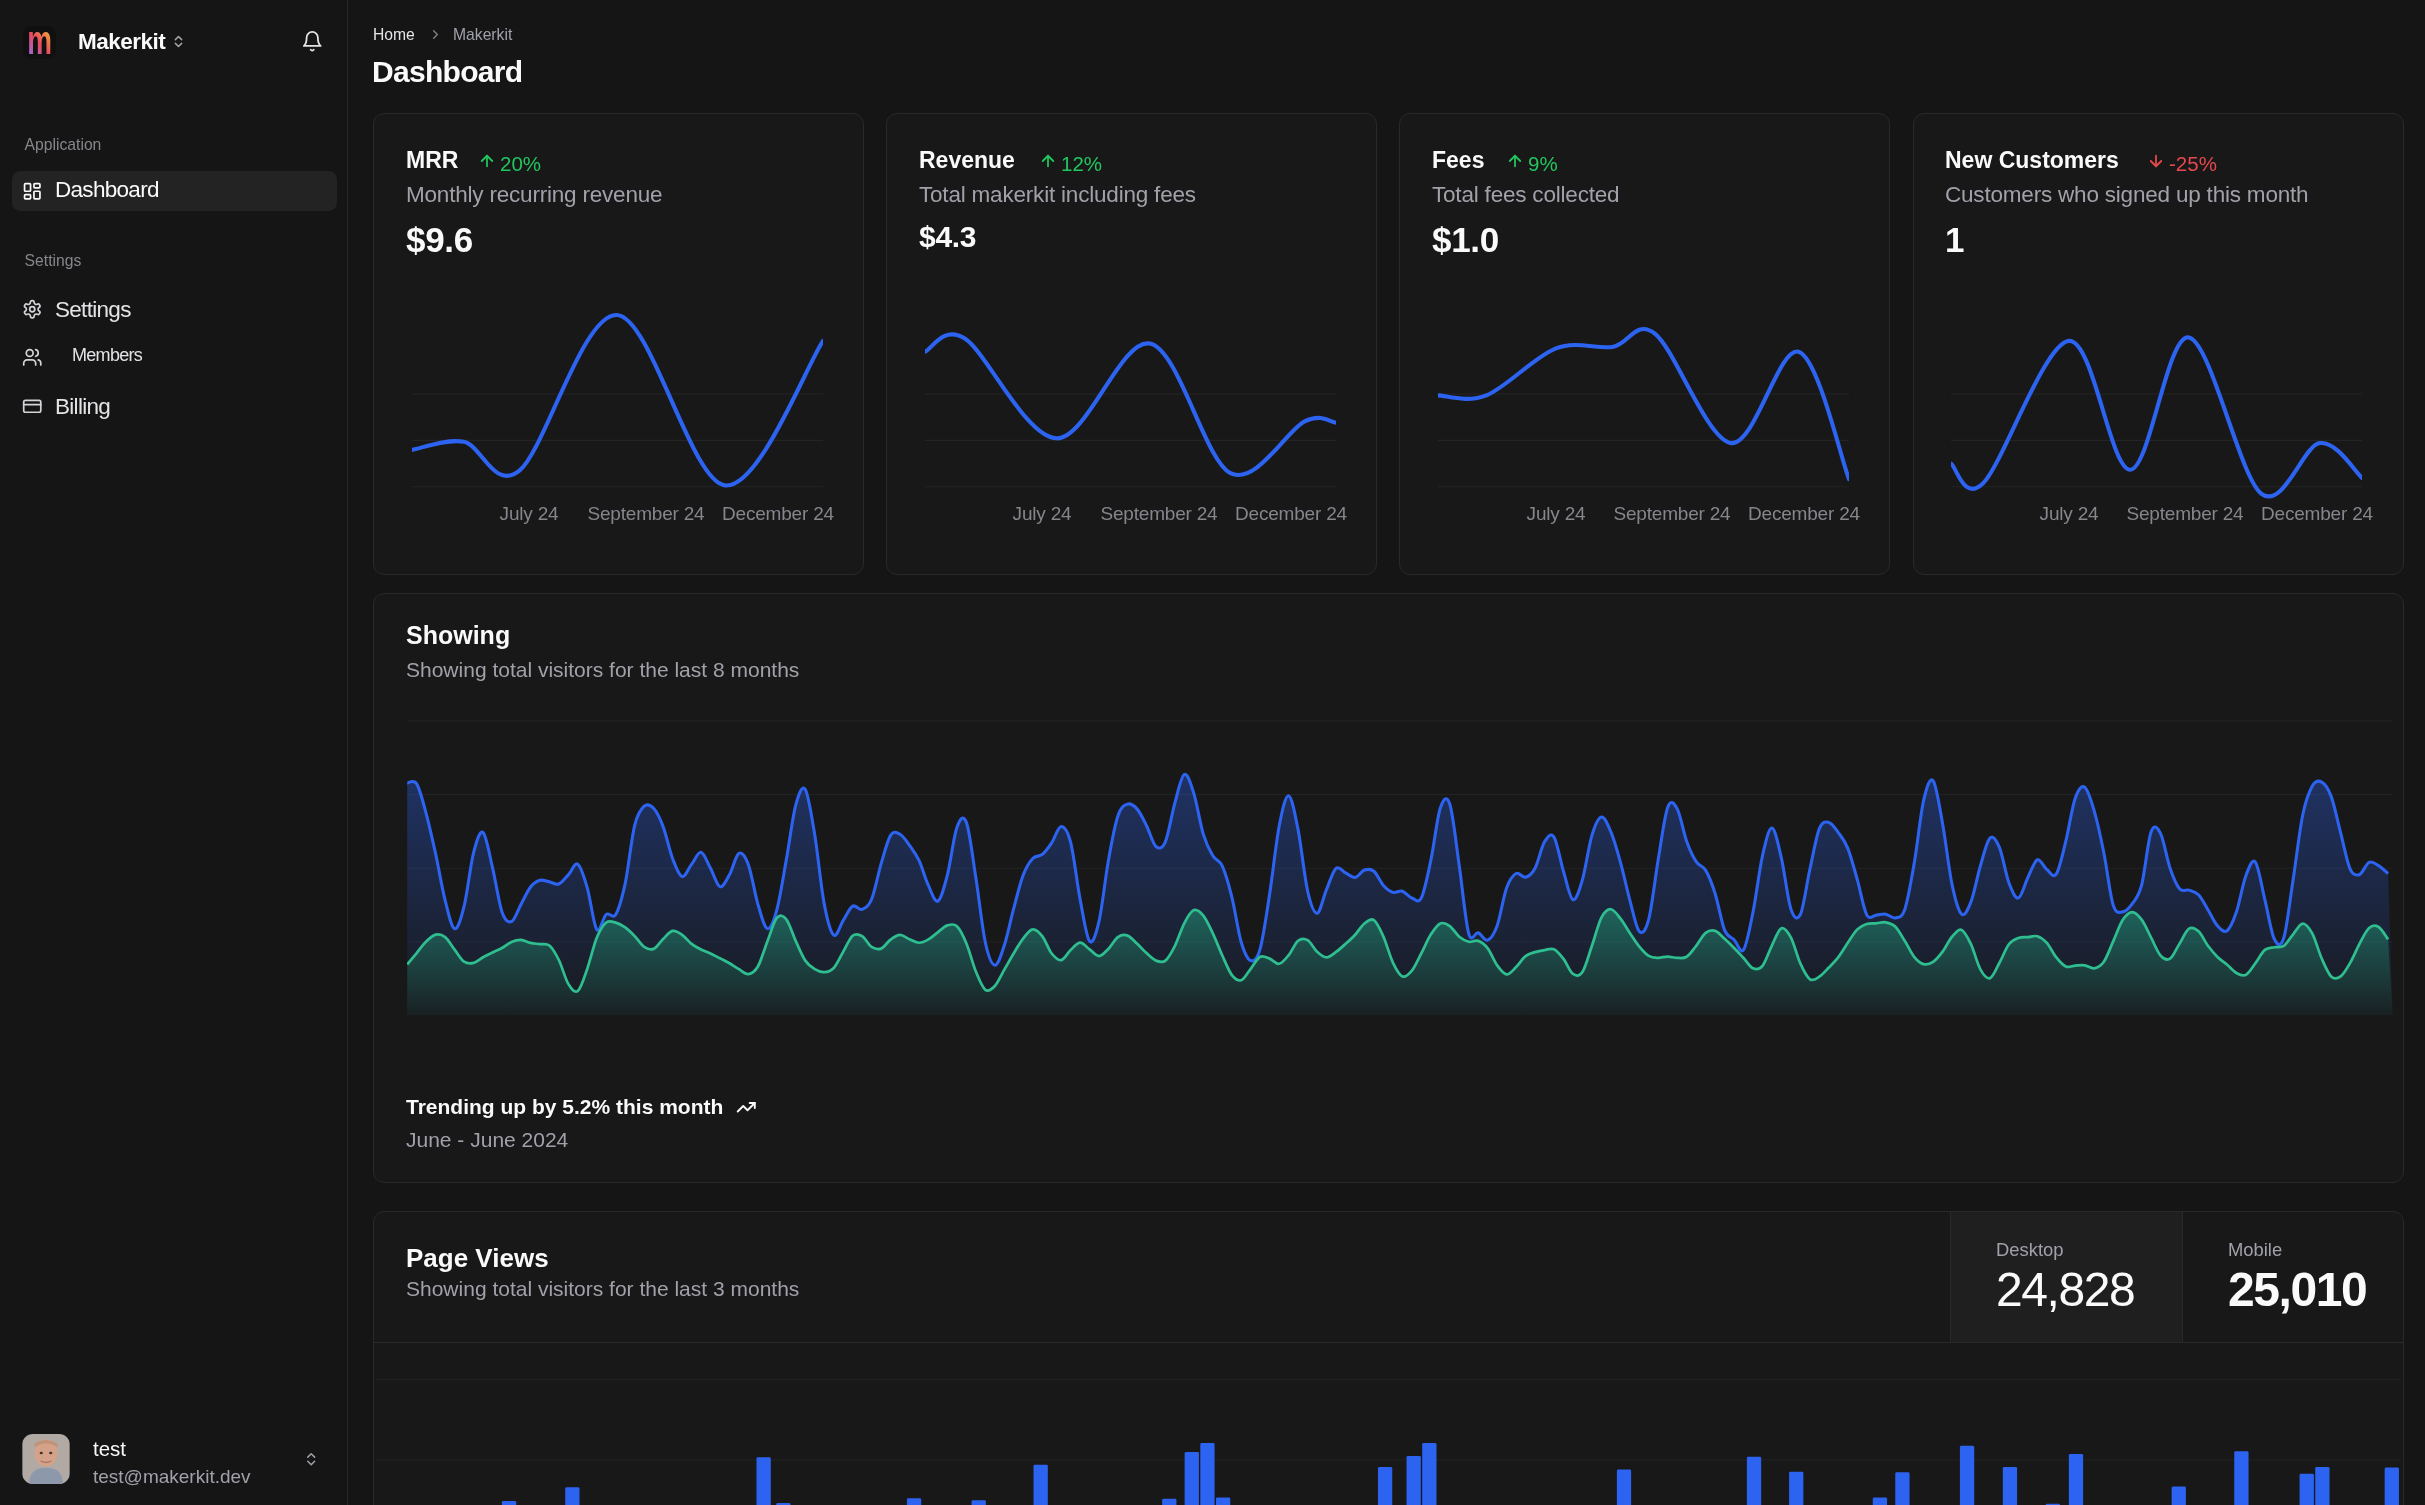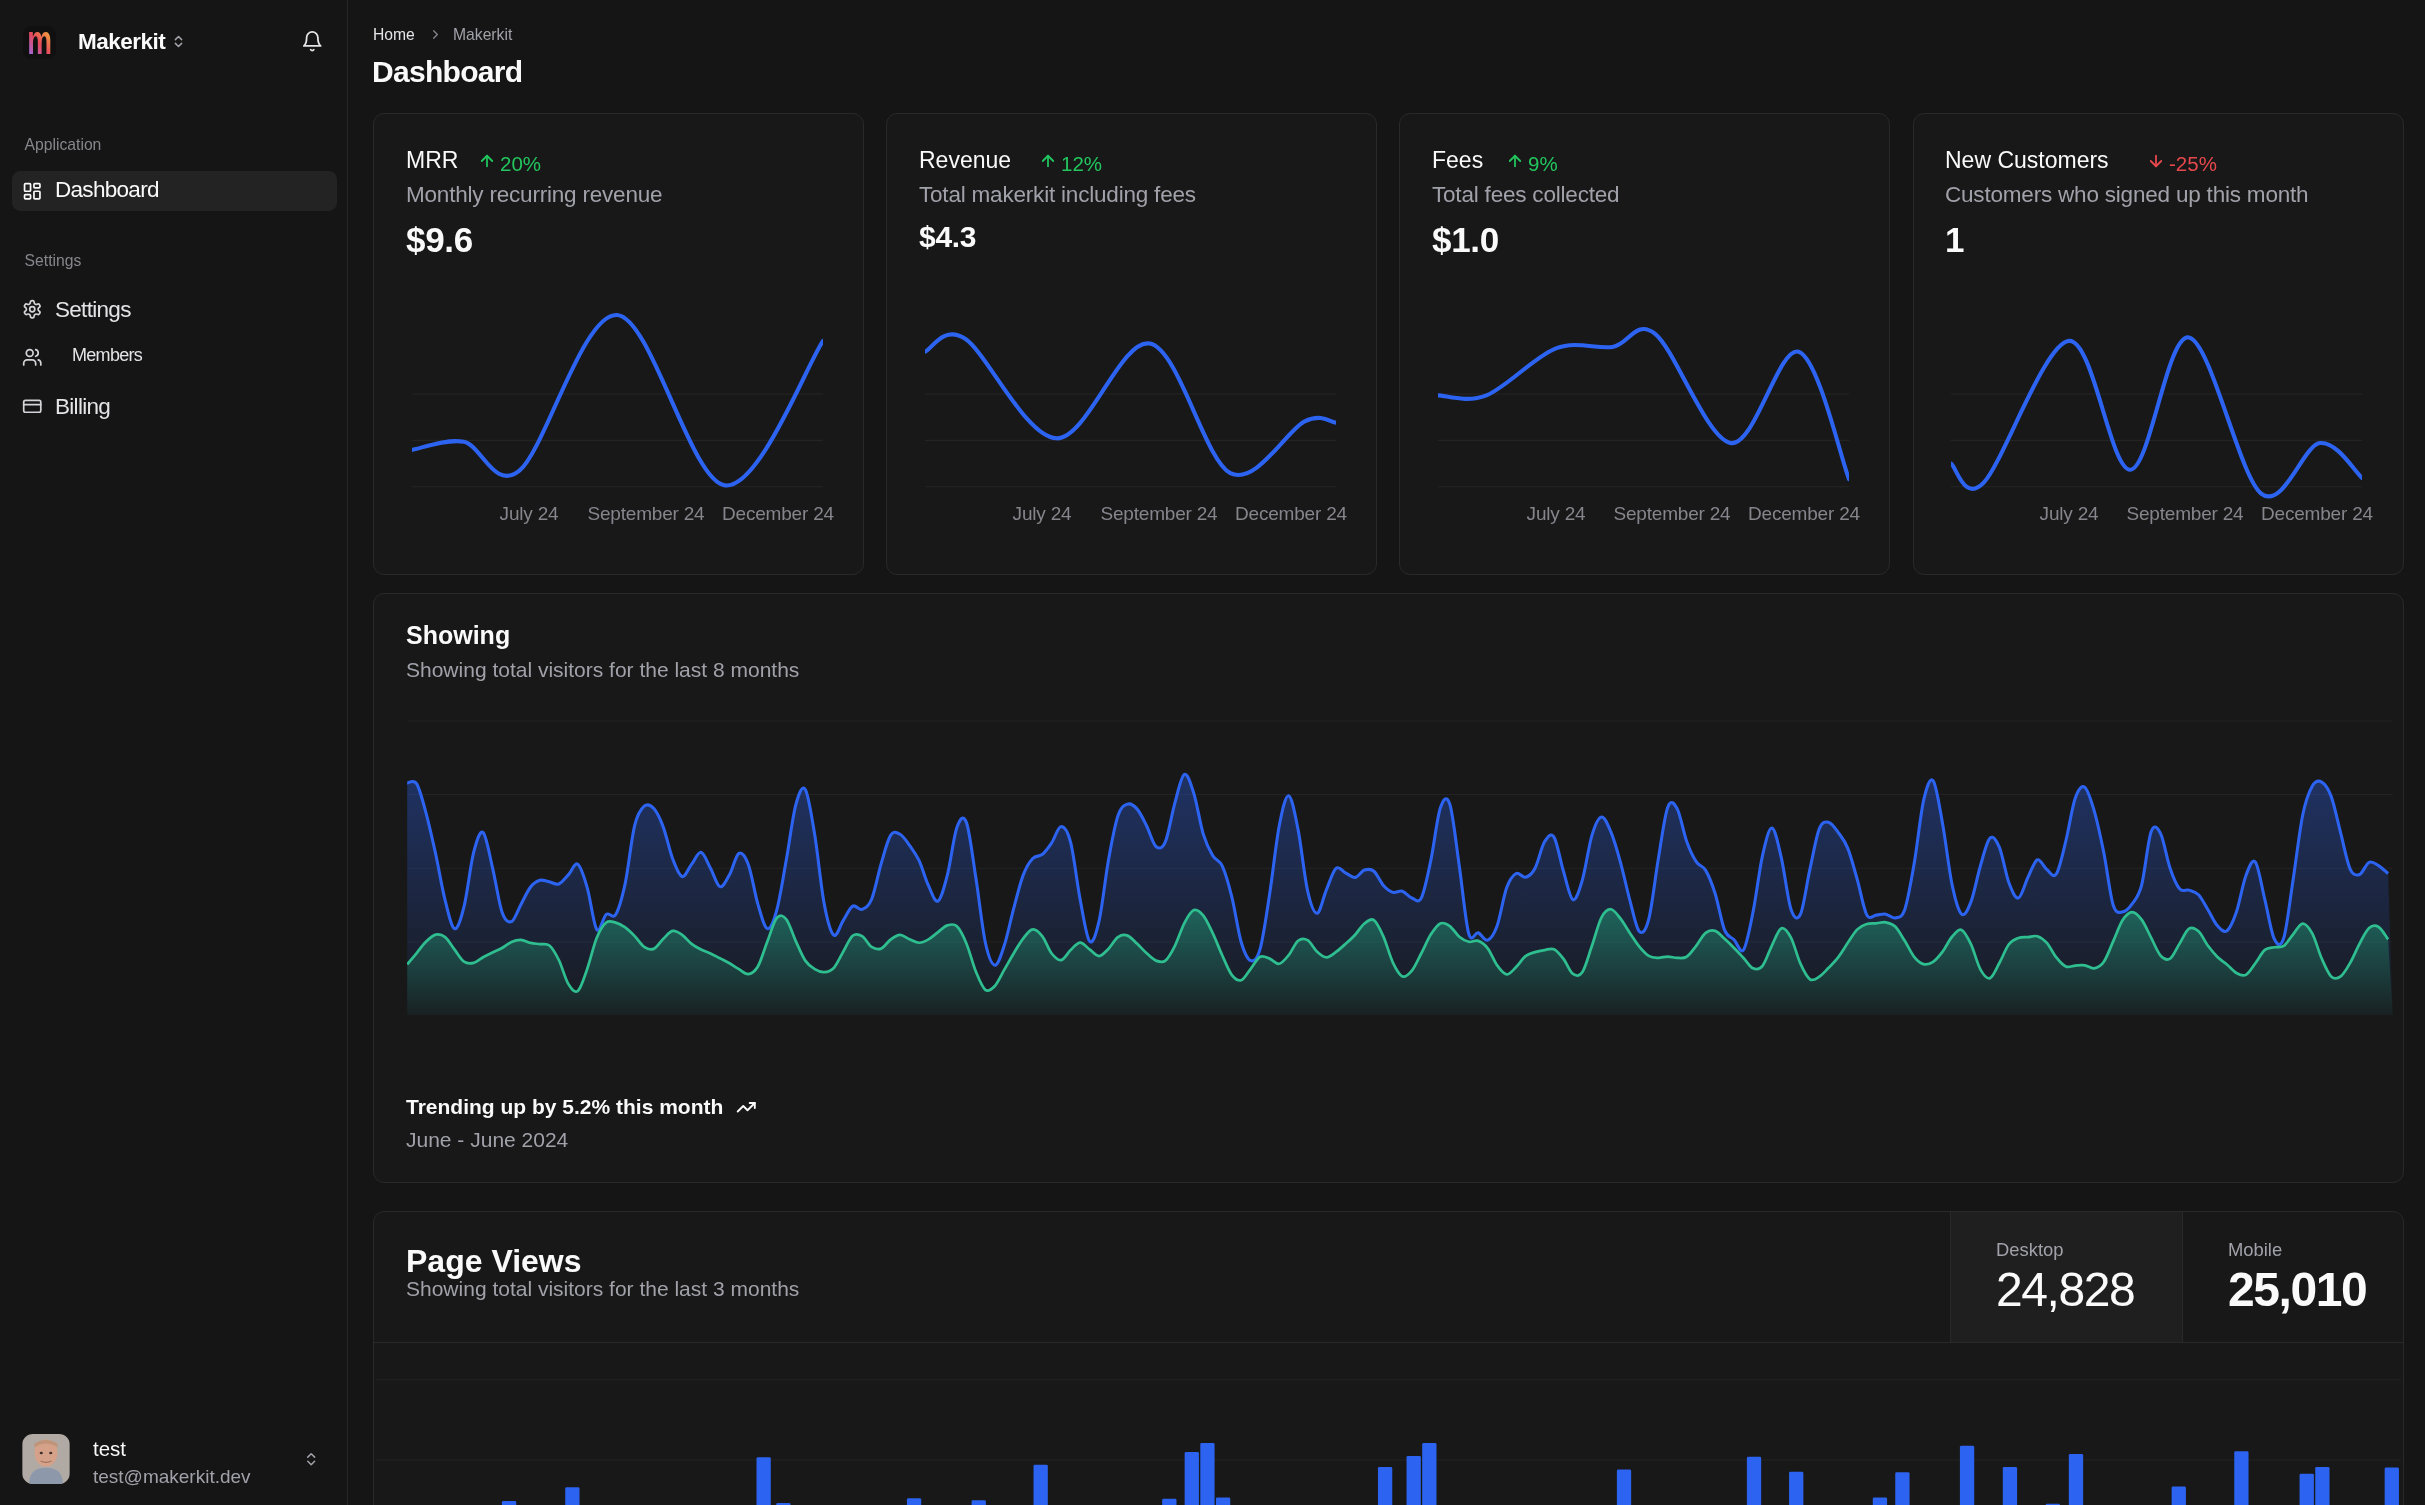--- a/index.html
+++ b/index.html
@@ -1,18 +1,18 @@
 <!DOCTYPE html>
 <html style="font-size:11px"><head><meta charset="utf-8"><style>
 * { margin:0; padding:0; box-sizing:border-box; }
 html,body { width:2426px; height:1505px; background:#151515; overflow:hidden;
   font-family:"Liberation Sans", sans-serif; color:#fafafa; }
 .abs { position:absolute; }
 .card { position:absolute; background:#181818; border:1px solid #292929; border-radius:11px; }
-.ct { position:absolute; font-size:23px; font-weight:400; color:#fafafa; }
+.ct { position:absolute; font-size:23px; font-weight:700; color:#fafafa; }
 </style></head><body>
 <div class="abs" style="left:0;top:0;width:348px;height:1505px;background:#151515;border-right:1px solid #262626"></div>
 <svg class="abs" style="left:22.5px;top:26px" width="33" height="33" viewBox="0 0 48 48">
 <rect width="48" height="48" rx="12" fill="#101010"></rect>
 <defs>
       <linearGradient id="mg" gradientUnits="userSpaceOnUse" x1="7" y1="40" x2="41" y2="12">
 <stop offset="0" stop-color="#9a6be0"></stop>
         <stop offset="0.5" stop-color="#e8485c"></stop>
         <stop offset="1" stop-color="#f1a23d"></stop>
 </linearGradient>
@@ -172,21 +172,21 @@
     <path d="M0.0,372.9 C2.3,370.1 9.3,361.7 13.9,356.2 C18.5,350.6 23.2,343.8 27.8,339.4 C32.4,334.9 37.0,330.4 41.7,329.3 C46.3,328.3 50.9,329.2 55.6,332.8 C60.2,336.5 64.8,345.2 69.5,351.2 C74.1,357.2 78.7,365.6 83.3,368.9 C88.0,372.1 92.6,371.8 97.2,370.7 C101.9,369.6 106.5,364.8 111.1,362.3 C115.8,359.7 120.4,357.7 125.0,355.5 C129.6,353.2 134.3,351.4 138.9,348.8 C143.5,346.2 148.2,341.9 152.8,339.9 C157.4,337.9 162.1,336.6 166.7,336.8 C171.3,337.1 175.9,340.3 180.6,341.4 C185.2,342.4 189.8,342.5 194.5,343.1 C199.1,343.7 203.7,341.3 208.4,345.1 C213.0,349.0 217.6,357.0 222.2,366.4 C226.9,375.8 231.5,393.8 236.1,401.4 C240.8,408.9 245.4,415.5 250.0,411.8 C254.7,408.1 259.3,392.1 263.9,379.1 C268.5,366.1 273.2,345.1 277.8,333.8 C282.4,322.6 287.1,315.2 291.7,311.5 C296.3,307.9 301.0,310.5 305.6,311.7 C310.2,312.9 314.8,315.5 319.5,318.7 C324.1,322.0 328.7,326.6 333.4,331.4 C338.0,336.1 342.6,344.0 347.3,347.2 C351.9,350.3 356.5,352.0 361.1,350.1 C365.8,348.2 370.4,340.0 375.0,335.6 C379.7,331.3 384.3,324.8 388.9,323.8 C393.6,322.8 398.2,326.3 402.8,329.5 C407.4,332.6 412.1,339.2 416.7,342.8 C421.3,346.4 426.0,348.8 430.6,351.1 C435.2,353.5 439.9,354.6 444.5,356.7 C449.1,358.9 453.7,361.5 458.4,363.9 C463.0,366.3 467.6,368.5 472.3,371.2 C476.9,373.9 481.5,377.2 486.2,379.8 C490.8,382.5 495.4,387.6 500.0,387.0 C504.7,386.3 509.3,383.8 513.9,375.9 C518.6,367.9 523.2,351.1 527.8,339.2 C532.5,327.4 537.1,310.2 541.7,304.8 C546.3,299.4 551.0,301.0 555.6,306.7 C560.2,312.3 564.9,328.6 569.5,338.7 C574.1,348.8 578.8,360.5 583.4,367.3 C588.0,374.2 592.6,376.9 597.3,379.8 C601.9,382.6 606.5,384.5 611.2,384.2 C615.8,383.9 620.4,383.0 625.1,378.1 C629.7,373.1 634.3,362.3 638.9,354.4 C643.6,346.5 648.2,334.6 652.8,330.8 C657.5,327.0 662.1,328.7 666.7,331.4 C671.4,334.2 676.0,344.2 680.6,347.3 C685.3,350.3 689.9,351.5 694.5,349.7 C699.1,347.9 703.8,339.8 708.4,336.5 C713.0,333.1 717.7,329.7 722.3,329.6 C726.9,329.6 731.6,334.1 736.2,336.0 C740.8,337.9 745.4,341.1 750.1,341.1 C754.7,341.2 759.3,338.8 764.0,336.2 C768.6,333.6 773.2,329.0 777.9,325.6 C782.5,322.1 787.1,317.1 791.7,315.6 C796.4,314.2 801.0,312.5 805.6,317.0 C810.3,321.4 814.9,331.0 819.5,342.1 C824.2,353.1 828.8,372.0 833.4,383.4 C838.0,394.7 842.7,406.6 847.3,410.1 C851.9,413.6 856.6,409.4 861.2,404.5 C865.8,399.6 870.5,388.6 875.1,380.6 C879.7,372.6 884.3,364.1 889.0,356.4 C893.6,348.8 898.2,340.5 902.9,334.6 C907.5,328.8 912.1,321.9 916.8,321.4 C921.4,320.8 926.0,325.4 930.6,331.3 C935.3,337.3 939.9,351.0 944.5,356.9 C949.2,362.8 953.8,367.5 958.4,366.6 C963.1,365.7 967.7,356.1 972.3,351.8 C976.9,347.5 981.6,341.0 986.2,340.9 C990.8,340.7 995.5,347.6 1000.1,350.9 C1004.7,354.2 1009.4,360.8 1014.0,360.6 C1018.6,360.4 1023.2,354.5 1027.9,349.8 C1032.5,345.1 1037.1,335.8 1041.8,332.7 C1046.4,329.5 1051.0,329.0 1055.7,330.7 C1060.3,332.3 1064.9,338.0 1069.5,342.3 C1074.2,346.6 1078.8,352.0 1083.4,356.2 C1088.1,360.4 1092.7,365.5 1097.3,367.3 C1102.0,369.1 1106.6,370.8 1111.2,367.2 C1115.8,363.6 1120.5,354.8 1125.1,345.6 C1129.7,336.4 1134.4,320.9 1139.0,312.2 C1143.6,303.4 1148.3,295.0 1152.9,293.2 C1157.5,291.5 1162.1,295.7 1166.8,301.4 C1171.4,307.1 1176.0,317.7 1180.7,327.4 C1185.3,337.1 1189.9,349.6 1194.6,359.8 C1199.2,369.9 1203.8,382.1 1208.4,388.1 C1213.1,394.2 1217.7,397.5 1222.3,396.1 C1227.0,394.6 1231.6,385.0 1236.2,379.3 C1240.9,373.5 1245.5,364.1 1250.1,361.7 C1254.7,359.2 1259.4,362.7 1264.0,364.4 C1268.6,366.2 1273.3,372.8 1277.9,371.9 C1282.5,371.1 1287.2,365.0 1291.8,359.3 C1296.4,353.7 1301.1,341.8 1305.7,338.1 C1310.3,334.5 1314.9,334.6 1319.6,337.3 C1324.2,340.0 1328.8,350.1 1333.5,354.3 C1338.1,358.5 1342.7,362.4 1347.4,362.5 C1352.0,362.6 1356.6,357.9 1361.2,354.6 C1365.9,351.3 1370.5,347.0 1375.1,342.8 C1379.8,338.7 1384.4,334.7 1389.0,329.7 C1393.7,324.7 1398.3,316.4 1402.9,312.9 C1407.5,309.3 1412.2,304.9 1416.8,308.1 C1421.4,311.4 1426.1,321.8 1430.7,332.1 C1435.3,342.5 1440.0,360.4 1444.6,370.2 C1449.2,379.9 1453.8,388.6 1458.5,390.5 C1463.1,392.5 1467.7,387.6 1472.4,381.9 C1477.0,376.2 1481.6,365.3 1486.3,356.5 C1490.9,347.7 1495.5,336.4 1500.1,329.1 C1504.8,321.8 1509.4,314.8 1514.0,312.8 C1518.7,310.7 1523.3,313.4 1527.9,316.6 C1532.6,319.9 1537.2,328.4 1541.8,332.3 C1546.4,336.1 1551.1,338.6 1555.7,339.6 C1560.3,340.6 1565.0,336.7 1569.6,338.4 C1574.2,340.0 1578.9,343.3 1583.5,349.3 C1588.1,355.2 1592.7,367.9 1597.4,374.3 C1602.0,380.7 1606.6,387.1 1611.3,387.5 C1615.9,387.9 1620.5,381.1 1625.2,376.7 C1629.8,372.2 1634.4,364.4 1639.0,360.8 C1643.7,357.1 1648.3,356.3 1652.9,354.8 C1657.6,353.3 1662.2,352.5 1666.8,351.8 C1671.5,351.1 1676.1,348.5 1680.7,350.7 C1685.3,352.8 1690.0,358.8 1694.6,364.8 C1699.2,370.8 1703.9,383.7 1708.5,386.9 C1713.1,390.0 1717.8,390.8 1722.4,383.9 C1727.0,377.0 1731.6,358.9 1736.3,345.6 C1740.9,332.4 1745.5,313.3 1750.2,304.3 C1754.8,295.4 1759.4,291.8 1764.1,292.0 C1768.7,292.2 1773.3,299.7 1777.9,305.5 C1782.6,311.3 1787.2,319.9 1791.8,326.8 C1796.5,333.7 1801.1,341.2 1805.7,346.8 C1810.4,352.4 1815.0,357.7 1819.6,360.4 C1824.2,363.2 1828.9,363.0 1833.5,363.2 C1838.1,363.3 1842.8,361.3 1847.4,361.4 C1852.0,361.4 1856.7,363.3 1861.3,363.3 C1865.9,363.4 1870.5,364.5 1875.2,361.6 C1879.8,358.6 1884.4,351.4 1889.1,345.6 C1893.7,339.8 1898.3,330.2 1903.0,326.6 C1907.6,323.0 1912.2,322.3 1916.8,323.7 C1921.5,325.2 1926.1,331.2 1930.7,335.4 C1935.4,339.6 1940.0,344.1 1944.6,348.8 C1949.3,353.5 1953.9,358.6 1958.5,363.5 C1963.2,368.5 1967.8,376.7 1972.4,378.6 C1977.0,380.5 1981.7,380.6 1986.3,374.9 C1990.9,369.3 1995.6,353.9 2000.2,344.8 C2004.8,335.6 2009.5,321.6 2014.1,319.8 C2018.7,317.9 2023.3,324.8 2028.0,333.5 C2032.6,342.2 2037.2,361.6 2041.9,371.8 C2046.5,382.0 2051.1,391.5 2055.8,394.7 C2060.4,397.8 2065.0,393.7 2069.6,390.8 C2074.3,388.0 2078.9,382.2 2083.5,377.5 C2088.2,372.7 2092.8,368.2 2097.4,362.2 C2102.1,356.2 2106.7,348.0 2111.3,341.2 C2115.9,334.4 2120.6,326.1 2125.2,321.5 C2129.8,316.9 2134.5,315.1 2139.1,313.6 C2143.7,312.1 2148.4,313.0 2153.0,312.6 C2157.6,312.2 2162.2,310.4 2166.9,311.2 C2171.5,312.0 2176.1,312.9 2180.8,317.4 C2185.4,322.0 2190.0,330.9 2194.7,338.3 C2199.3,345.6 2203.9,356.0 2208.5,361.7 C2213.2,367.4 2217.8,371.3 2222.4,372.5 C2227.1,373.7 2231.7,372.1 2236.3,369.0 C2241.0,365.9 2245.6,360.3 2250.2,354.1 C2254.8,348.0 2259.5,337.6 2264.1,332.3 C2268.7,327.0 2273.4,320.4 2278.0,322.3 C2282.6,324.1 2287.3,333.7 2291.9,343.4 C2296.5,353.1 2301.1,372.2 2305.8,380.4 C2310.4,388.7 2315.0,394.6 2319.7,393.0 C2324.3,391.3 2328.9,378.6 2333.6,370.4 C2338.2,362.1 2342.8,349.4 2347.4,343.3 C2352.1,337.3 2356.7,335.9 2361.3,334.1 C2366.0,332.4 2370.6,333.3 2375.2,332.9 C2379.9,332.5 2384.5,330.2 2389.1,331.6 C2393.7,333.1 2398.4,336.2 2403.0,341.4 C2407.6,346.6 2412.3,357.0 2416.9,362.7 C2421.5,368.5 2426.2,374.0 2430.8,376.0 C2435.4,378.0 2440.0,375.0 2444.7,374.6 C2449.3,374.3 2453.9,373.5 2458.6,374.2 C2463.2,374.8 2467.8,379.4 2472.5,378.6 C2477.1,377.7 2481.7,375.9 2486.3,369.3 C2491.0,362.7 2495.6,349.4 2500.2,339.1 C2504.9,328.9 2509.5,315.0 2514.1,307.9 C2518.8,300.7 2523.4,296.3 2528.0,296.2 C2532.6,296.1 2537.3,301.1 2541.9,307.3 C2546.5,313.5 2551.2,324.8 2555.8,333.6 C2560.4,342.4 2565.1,354.8 2569.7,359.9 C2574.3,365.0 2578.9,367.4 2583.6,364.4 C2588.2,361.5 2592.8,349.8 2597.5,342.4 C2602.1,335.1 2606.7,323.5 2611.4,320.5 C2616.0,317.4 2620.6,320.2 2625.3,324.4 C2629.9,328.6 2634.5,339.3 2639.1,345.6 C2643.8,351.8 2648.4,357.4 2653.0,362.0 C2657.7,366.5 2662.3,369.0 2666.9,373.0 C2671.6,376.9 2676.2,383.0 2680.8,385.5 C2685.4,388.1 2690.1,390.6 2694.7,388.2 C2699.3,385.8 2704.0,377.2 2708.6,371.1 C2713.2,365.0 2717.9,355.5 2722.5,351.6 C2727.1,347.7 2731.7,348.7 2736.4,347.7 C2741.0,346.8 2745.6,349.0 2750.3,345.8 C2754.9,342.5 2759.5,333.8 2764.2,328.4 C2768.8,322.9 2773.4,313.1 2778.0,313.0 C2782.7,312.8 2787.3,318.9 2791.9,327.4 C2796.6,335.9 2801.2,353.6 2805.8,364.1 C2810.5,374.6 2815.1,386.1 2819.7,390.4 C2824.3,394.8 2829.0,393.7 2833.6,390.4 C2838.2,387.0 2842.9,378.6 2847.5,370.6 C2852.1,362.6 2856.8,350.9 2861.4,342.4 C2866.0,333.8 2870.6,323.6 2875.3,319.5 C2879.9,315.4 2884.5,315.2 2889.2,318.0 C2893.8,320.7 2900.7,333.0 2903.1,336.1" fill="none" stroke="#2fbe8f" stroke-width="4"></path>
   </svg>
 <div class="abs" style="left:406px;top:1095px;font-size:21px;font-weight:700">Trending up by 5.2% this month</div>
 <svg style="position:absolute;left:736px;top:1097px" width="20.5" height="20.5" viewBox="0 0 24 24" fill="none" stroke="#fafafa" stroke-width="2.2" stroke-linecap="round" stroke-linejoin="round">
     <polyline points="22 7 13.5 15.5 8.5 10.5 2 17"></polyline>
     <polyline points="16 7 22 7 22 13"></polyline>
   </svg>
 <div class="abs" style="left:406px;top:1128px;font-size:21px;color:#a1a1aa">June - June 2024</div>
 <div class="card" style="left:373px;top:1211px;width:2031px;height:341px"></div>
 <div class="abs" style="left:374px;top:1212px;width:2029px;height:131px;border-bottom:1px solid #292929"></div>
-<div class="abs" style="left:406px;top:1243px;font-size:32px;font-weight:700">Page Views</div>
+<div class="abs" style="left:406px;top:1243px;font-size:26px;font-weight:700">Page Views</div>
 <div class="abs" style="left:406px;top:1277px;font-size:21px;color:#a1a1aa">Showing total visitors for the last 3 months</div>
 <div class="abs" style="left:1950px;top:1212px;width:232px;height:130px;background:#1f1f1f;border-left:1px solid #292929"></div>
 <div class="abs" style="left:2182px;top:1212px;width:220px;height:130px;border-left:1px solid #292929"></div>
 <div class="abs" style="left:1996px;top:1239px;font-size:18.4px;color:#a1a1aa">Desktop</div>
 <div class="abs" style="left:1996px;top:1262px;font-size:48px;font-weight:400;letter-spacing:-1.4px">24,828</div>
 <div class="abs" style="left:2228px;top:1239px;font-size:18.4px;color:#a1a1aa">Mobile</div>
 <div class="abs" style="left:2228px;top:1262px;font-size:48px;font-weight:700;letter-spacing:-1.4px">25,010</div>
 <svg style="position:absolute;left:374px;top:1343px" width="2029" height="162" viewBox="0 0 2974 238">
     <line x1="0" x2="2974" y1="54" y2="54" stroke="#ffffff" stroke-opacity="0.05" stroke-width="1.5"></line>
     <line x1="0" x2="2974" y1="172" y2="172" stroke="#ffffff" stroke-opacity="0.05" stroke-width="1.5"></line>

